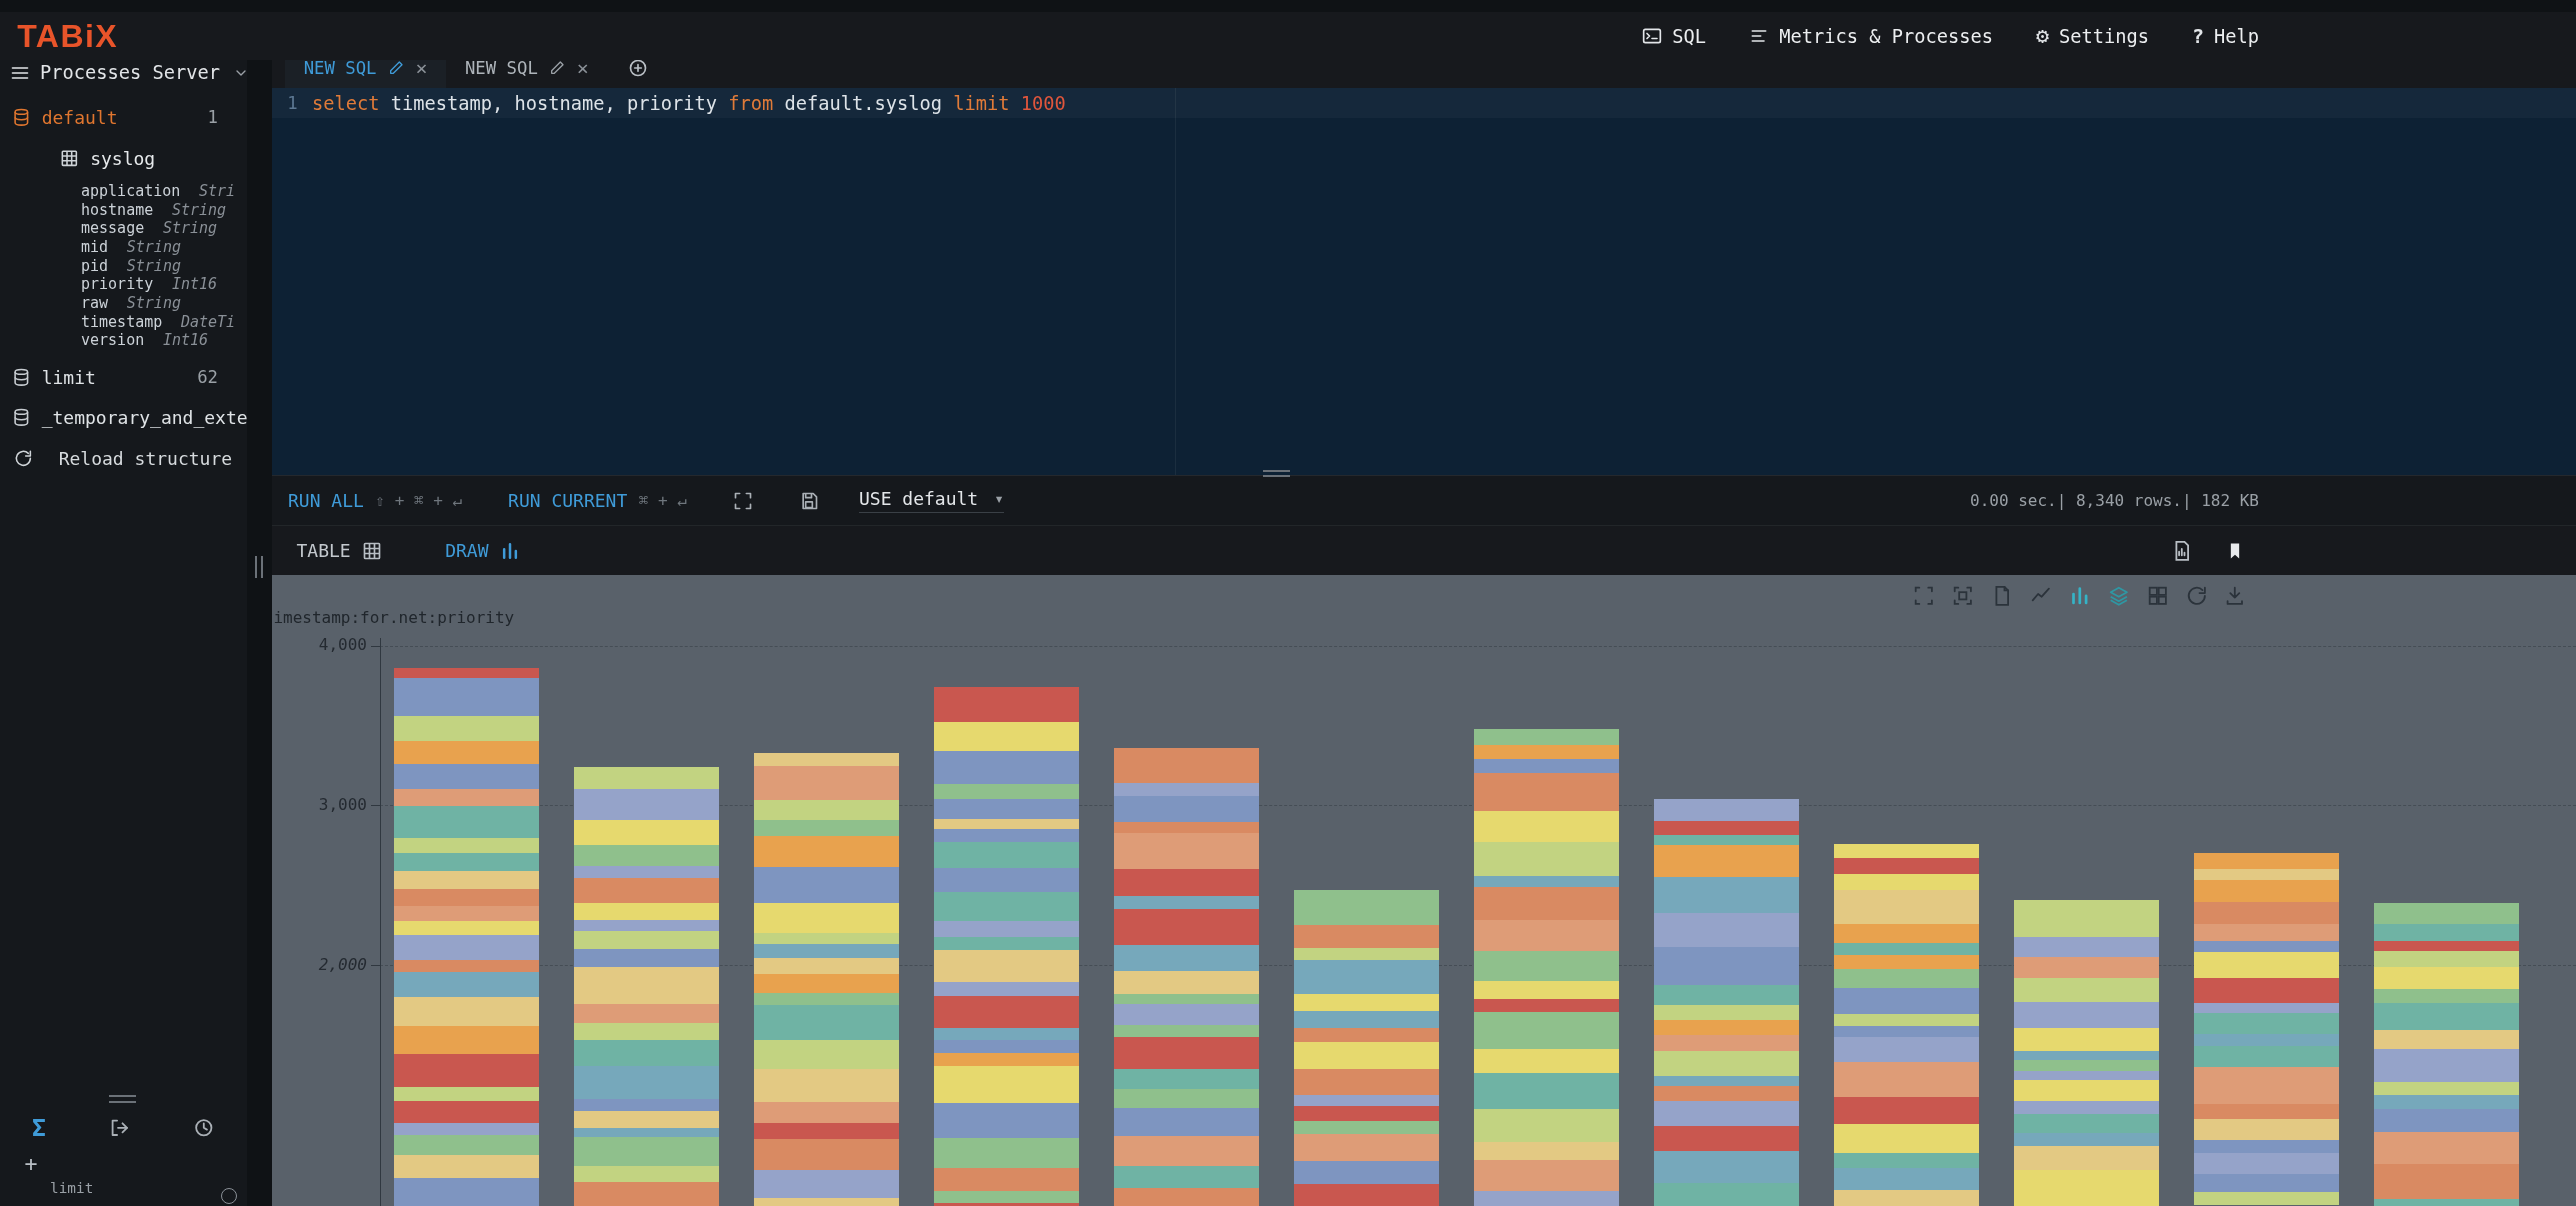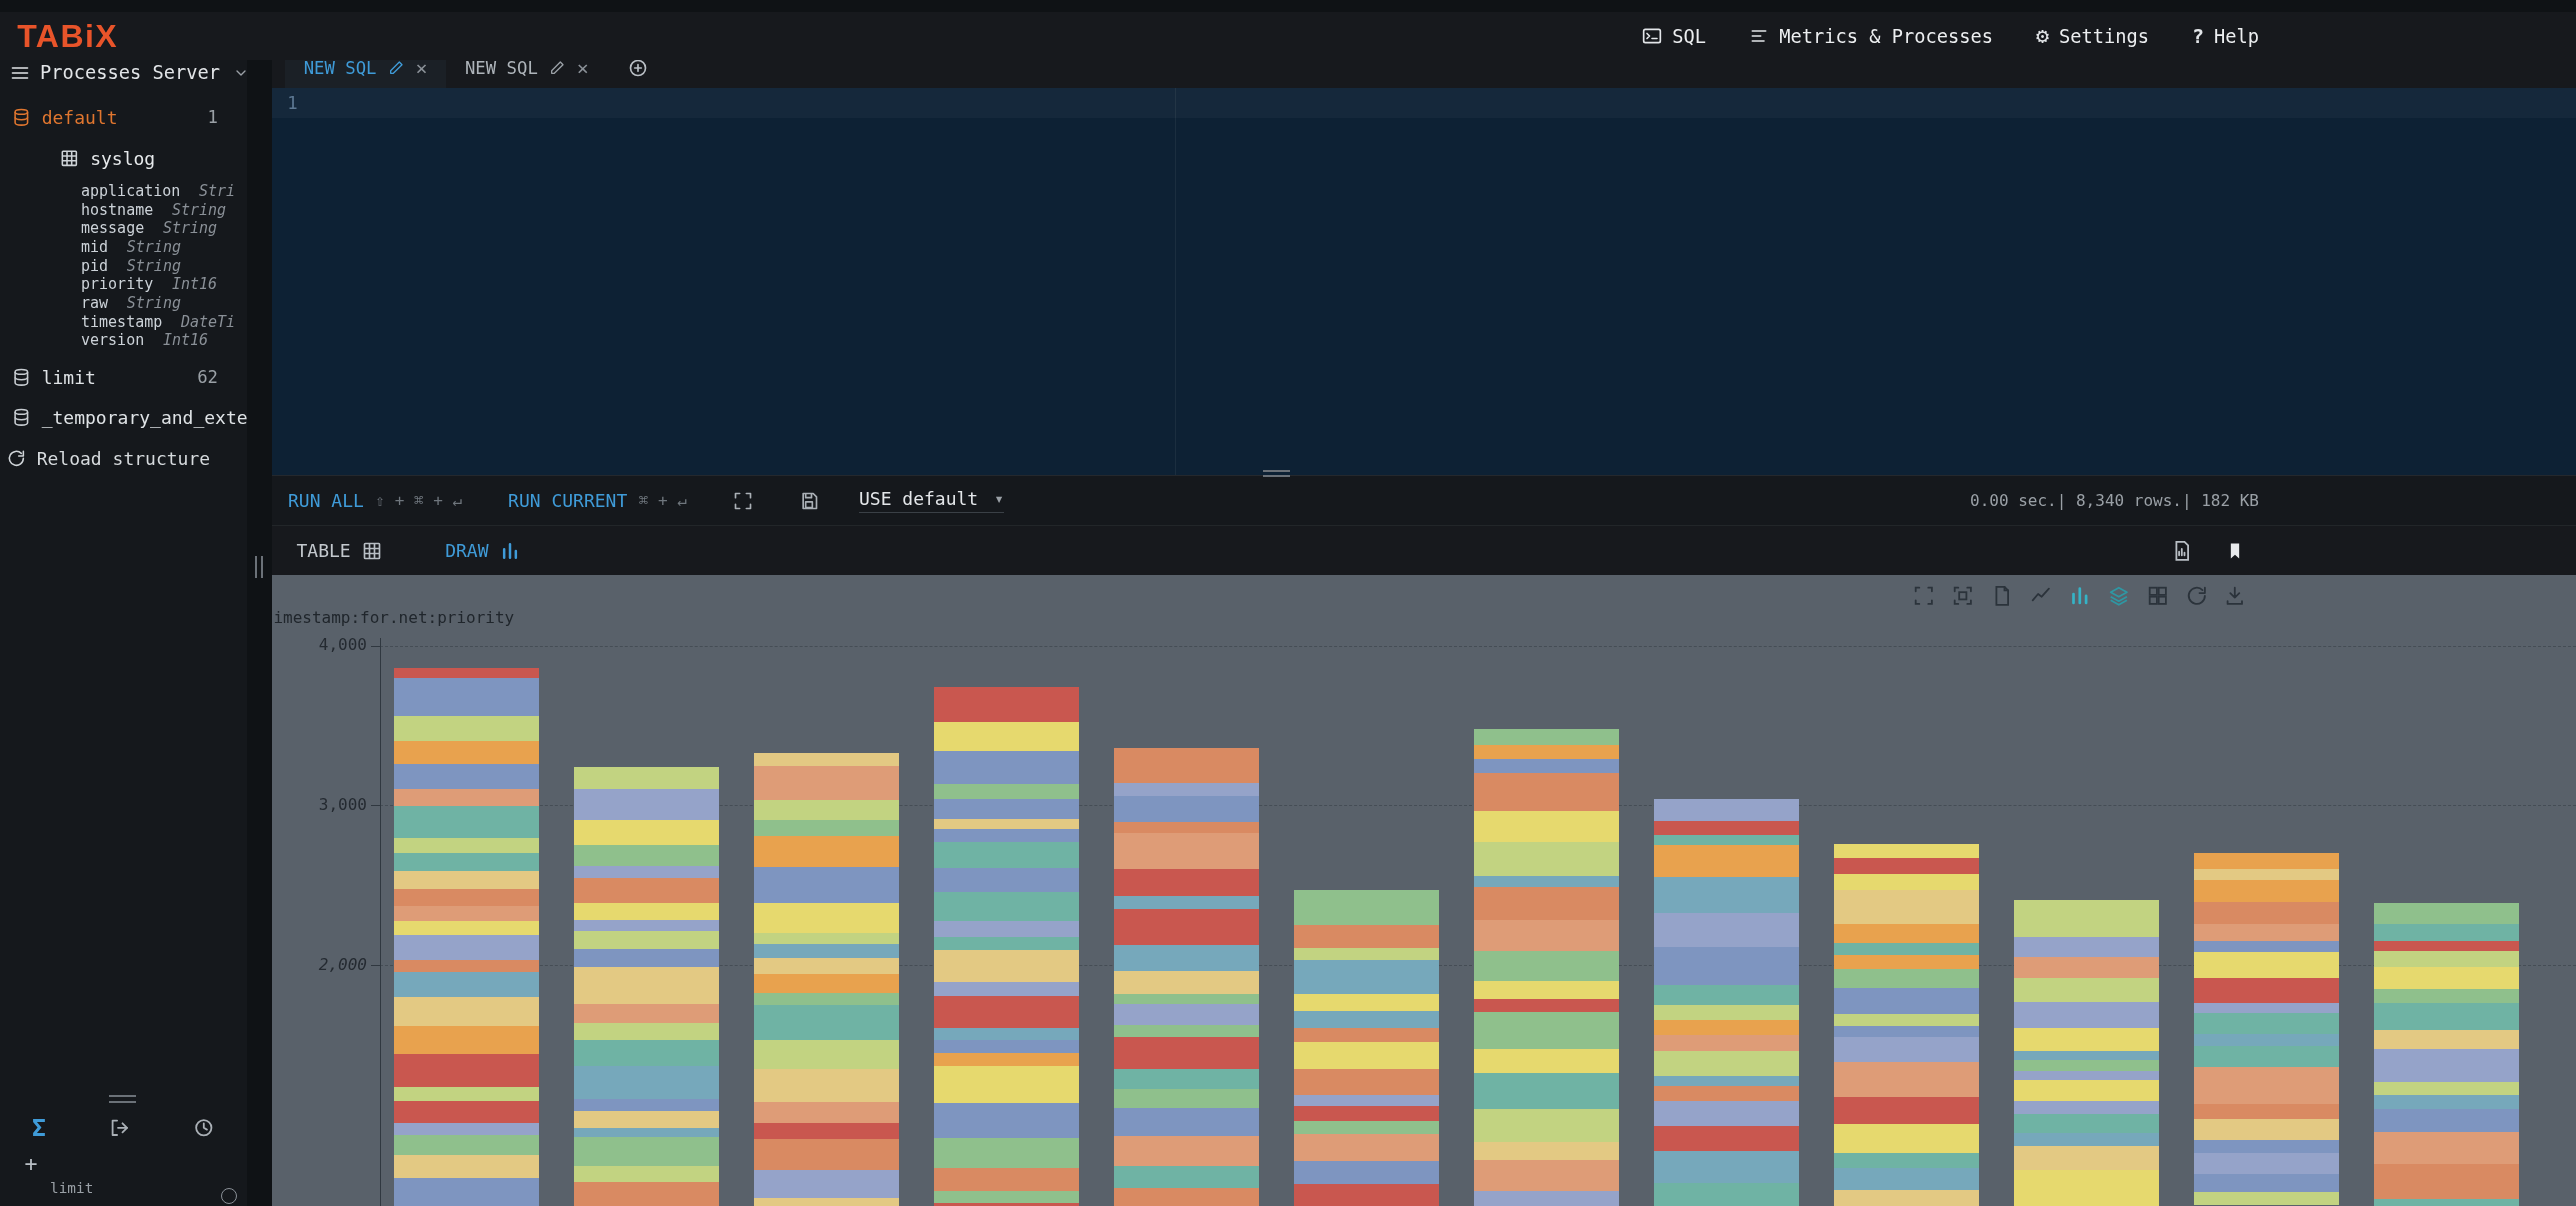--- a/index.html
+++ b/index.html
@@ -25,21 +25,21 @@
 .db-row .count{margin-left:auto;color:#9aa0a6;font-size:17.3px}
 .db-default,.db-default .icon{color:#e0762f}
 .db-plain{color:#dfe3e6}
 .db-plain .icon{color:#c8cdd2}
 .table-row{display:flex;align-items:center;height:42px;padding-left:60px;gap:11.5px;font-size:18px;color:#e6e9eb;cursor:pointer}
 .table-row .icon{color:#cfd4d8}
 .columns{padding:2.9px 0 7.2px 81px}
 .col-row{display:flex;align-items:baseline;height:18.7px;font-size:15px;white-space:nowrap;overflow:hidden}
 .col-name{color:#ccd2d8}
 .col-type{color:#8a9097;font-style:italic;margin-left:18.7px}
-.reload-row{display:flex;align-items:center;height:43px;padding-left:7px;gap:11px;font-size:18px;color:#d6dadd;cursor:pointer}
+.reload-row{display:flex;align-items:center;height:43px;padding-left:14px;gap:26px;font-size:18px;color:#d6dadd;cursor:pointer}
 .reload-row .icon{color:#cfd4d8}
 .sidebar-footer{position:absolute;left:0;bottom:56px;width:247px;height:46px;display:flex;align-items:center;justify-content:space-between;padding:0 32px}
 .sigma{color:#3f9bd8;font-size:23px;font-weight:bold;cursor:pointer}
 .footer-icon{color:#aab0b6;cursor:pointer}
 .footer-handle{position:absolute;left:109px;top:-10px;width:27px}
 .footer-handle div{height:0;border-top:2.2px solid #6b7178;margin-bottom:3.6px}
 .limit-area{position:absolute;left:0;bottom:0;width:247px;height:56px}
 .plus-label{position:absolute;left:24.5px;top:0;font-size:21.6px;color:#b9bfc5;cursor:pointer}
 .limit-label{position:absolute;left:50px;top:29px;font-size:14.4px;color:#9aa0a6}
 .mini-circle{position:absolute;right:10px;bottom:2.9px;width:16px;height:16px;border:1.4px solid #8a9097;border-radius:50%}
@@ -312,20 +312,21 @@
             <circle cx="12" cy="12" r="9"></circle>
             <path d="M12 8v8M8 12h8"></path>
           </svg>
       </span>
     </div>
 
     <div class="editor">
       <div class="ruler"></div>
       <div class="code-row">
         <span class="gutter">1</span>
+        <span class="code" id="code-line"><span class="tok-kw">select</span><span class="tok-pl"> timestamp, hostname, priority </span><span class="tok-kw">from</span><span class="tok-pl"> default.syslog </span><span class="tok-kw">limit</span><span class="tok-num"> 1000</span></span>
       </div>
     </div>
 
     <div class="toolbar">
       <div class="h-handle">
           <div></div>
           <div></div>
         </div>
       <div class="run-btn">
         <span class="run-label">RUN ALL</span>

